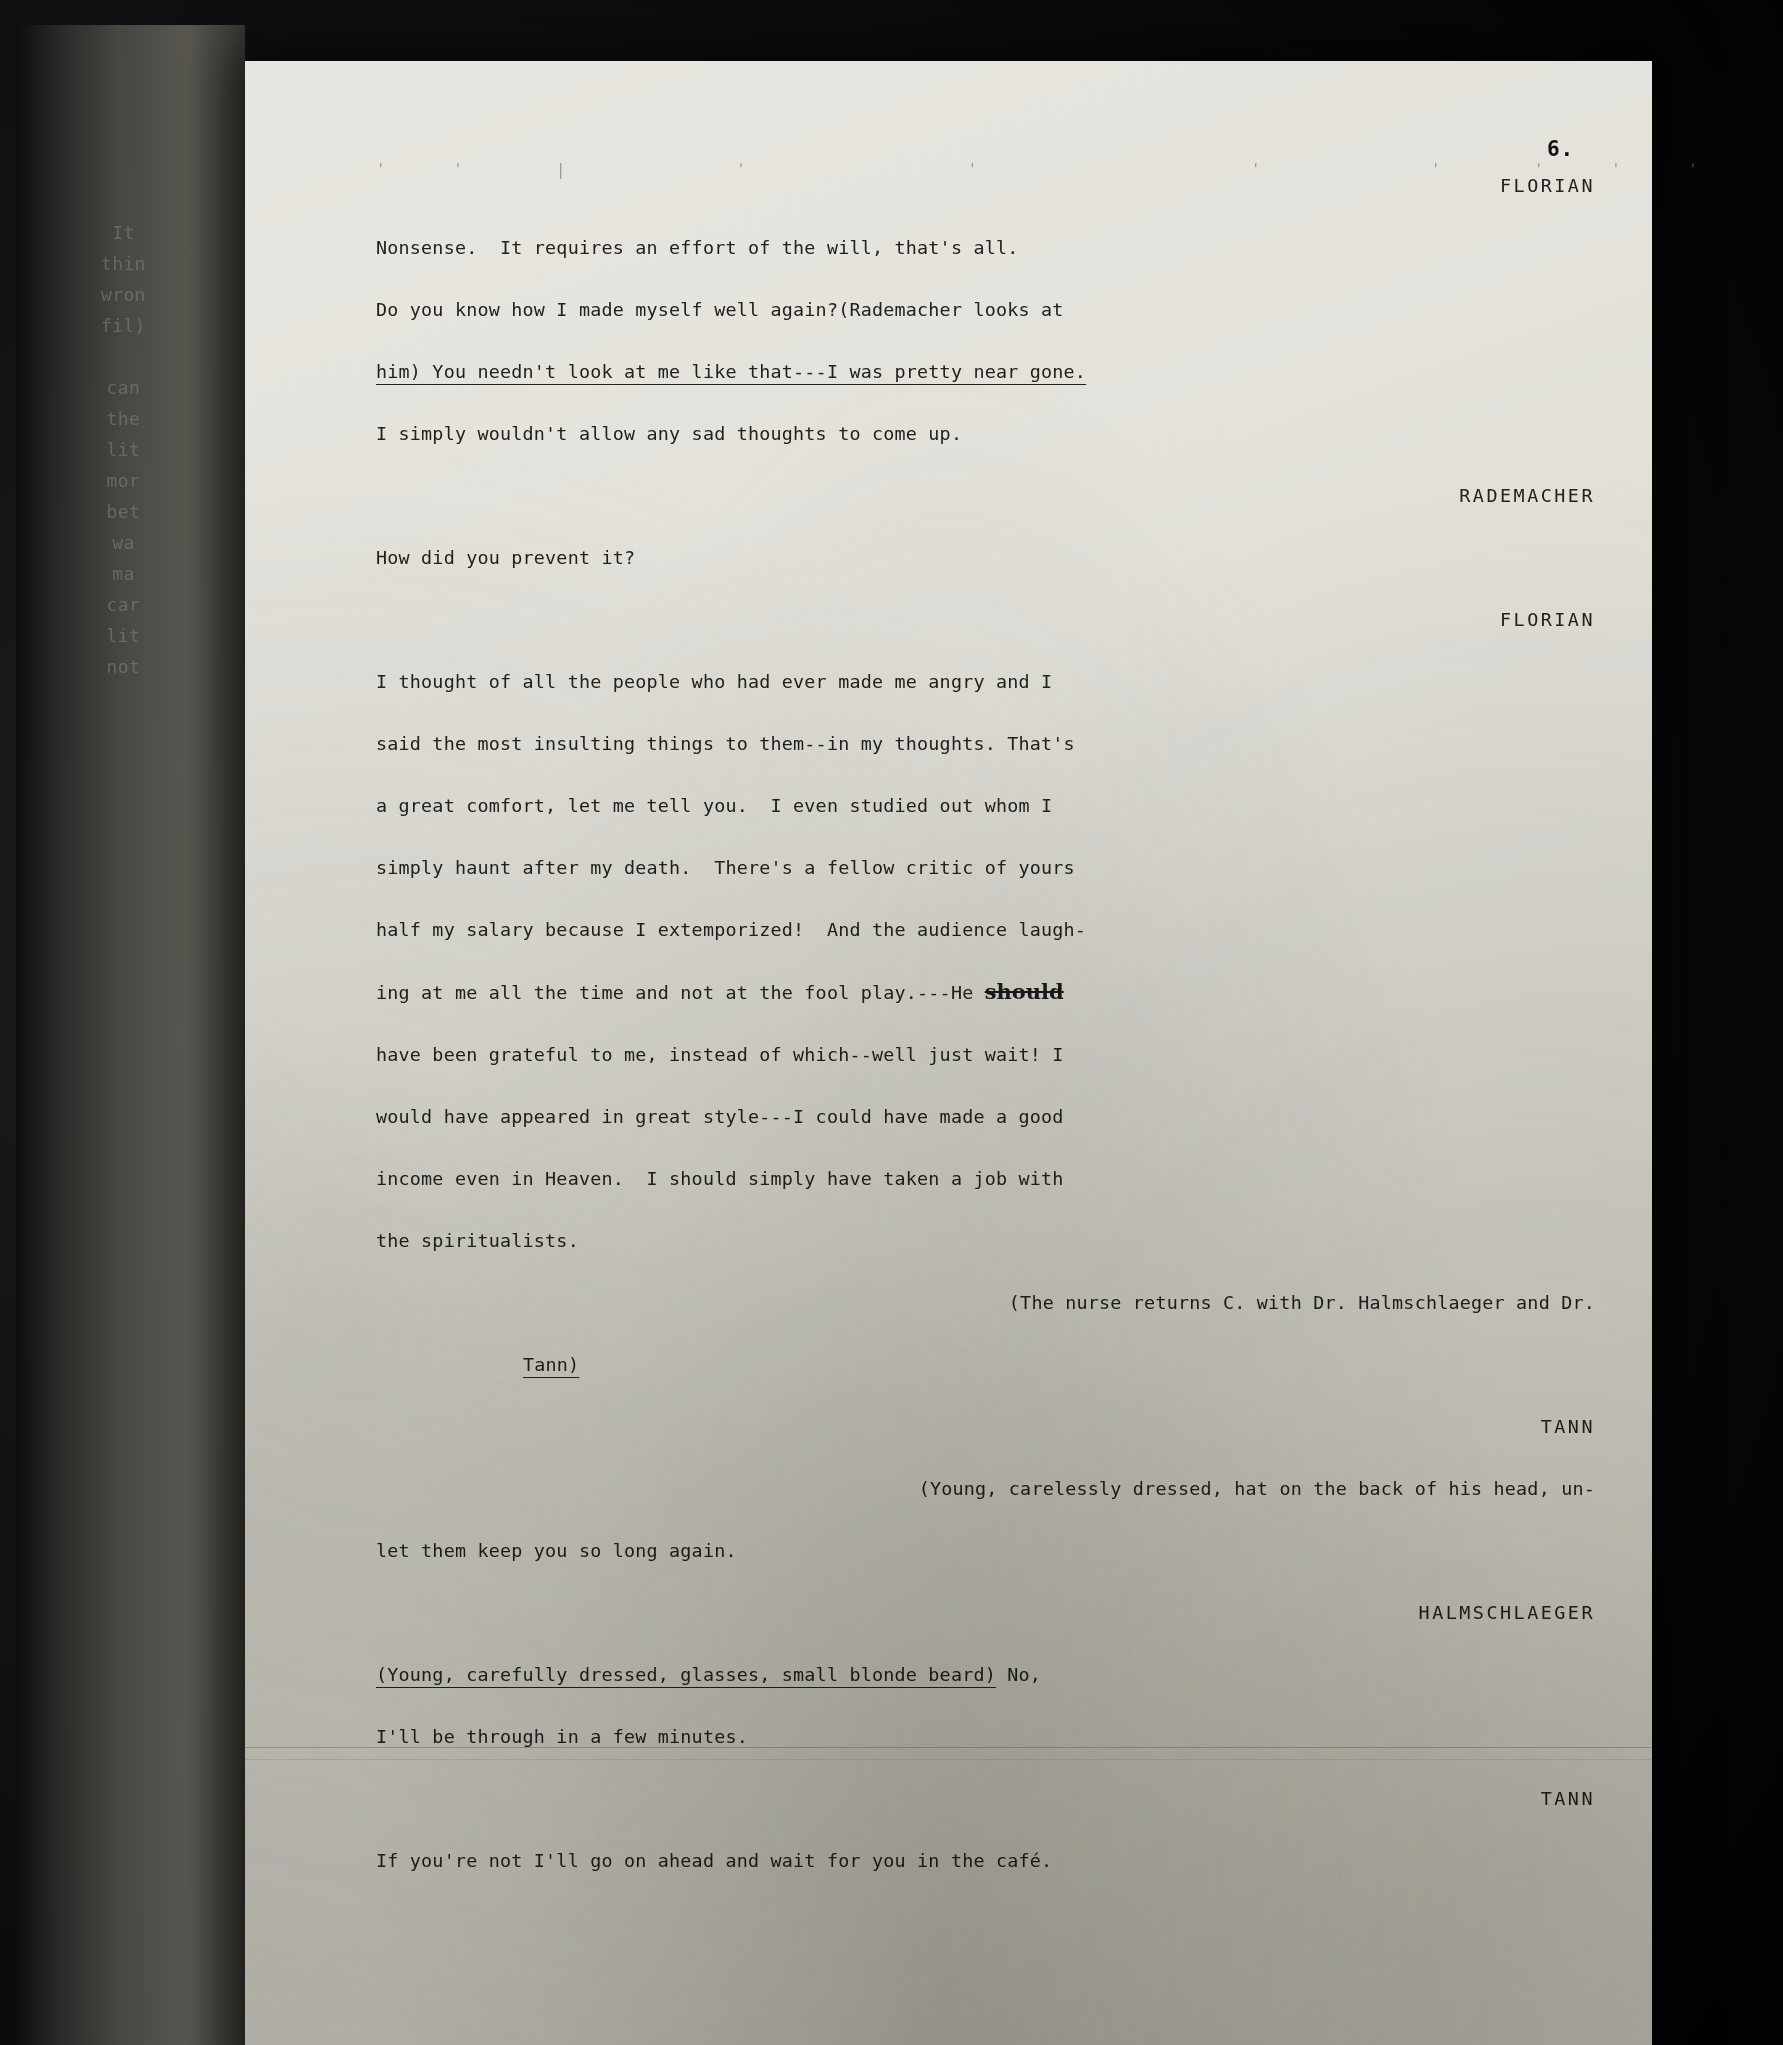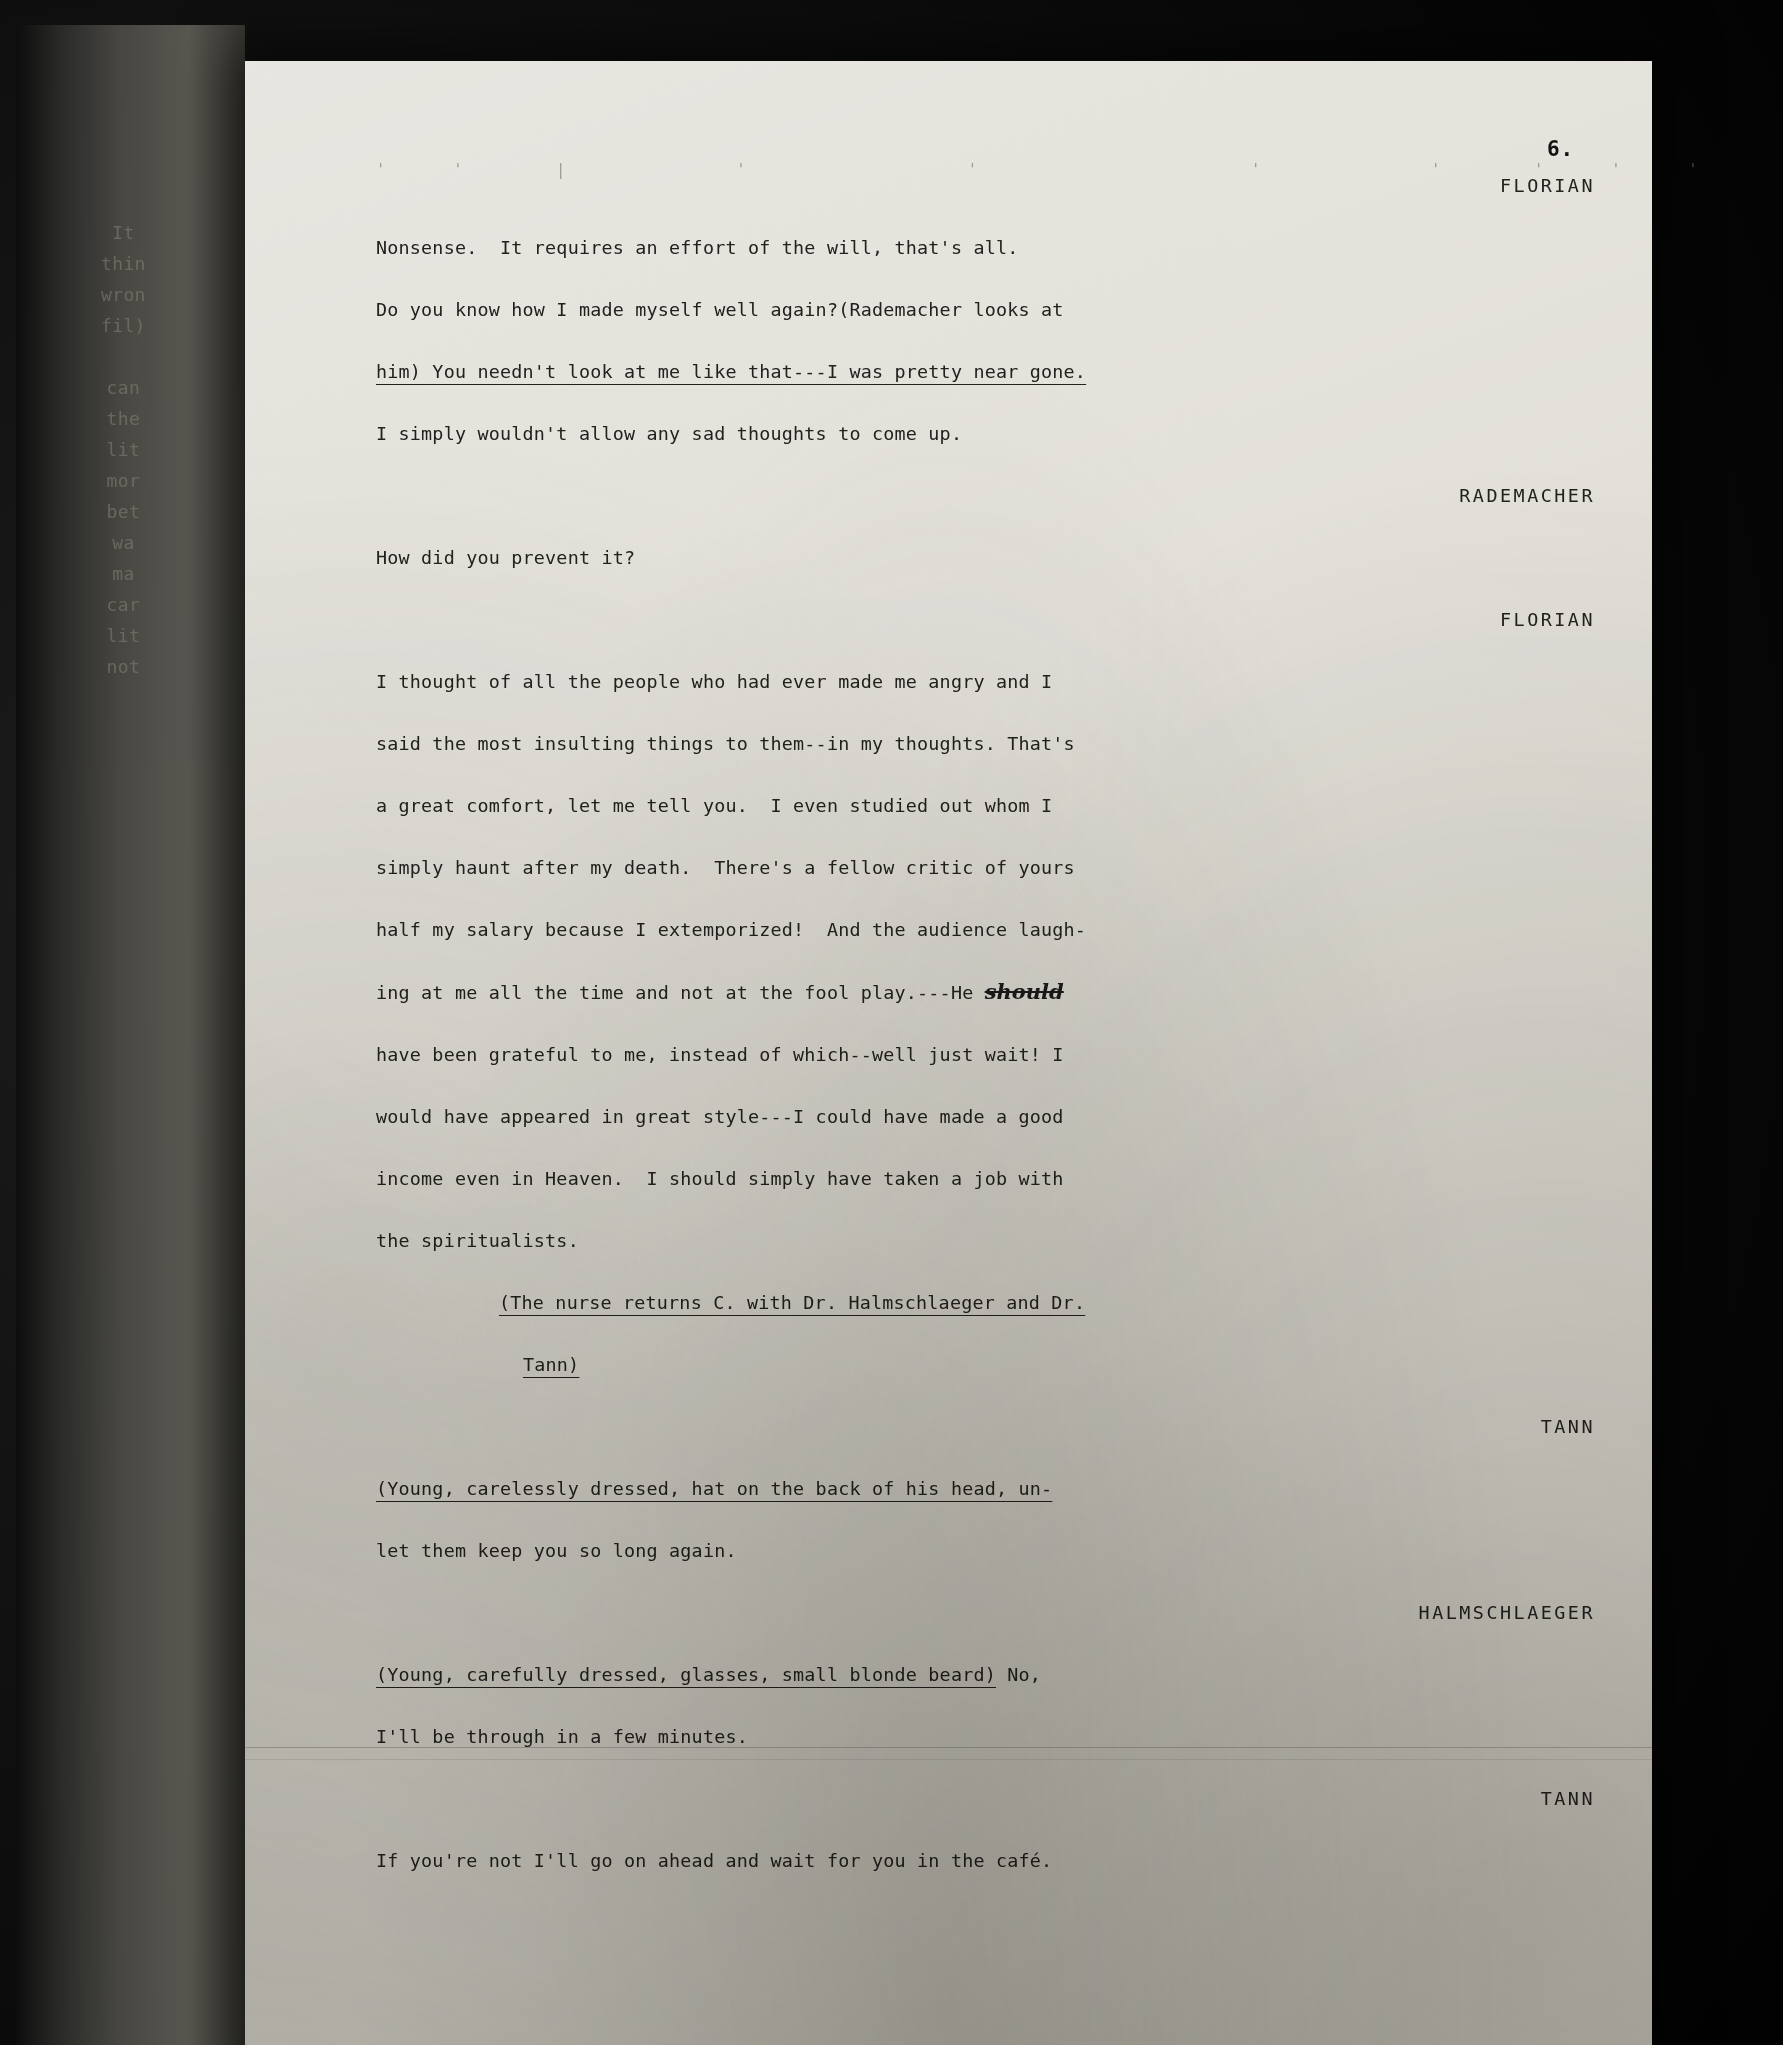--- a/index.html
+++ b/index.html
@@ -132,42 +132,41 @@
   .speaker {
     text-align: right;
     letter-spacing: 2.5px;
     margin-left: -90px;
   }
 
   .line {
     white-space: pre-wrap;
   }
   .line.u {
-    text-decoration: underline;
     text-underline-offset: 5.7px;
     text-decoration-thickness: 1.2px;
+    text-align: right;
   }
   .underline-part {
     text-decoration: underline;
     text-underline-offset: 5.7px;
     text-decoration-thickness: 1.2px;
   }
   .indent1 { padding-left: 123px; }
   .indent2 { padding-left: 147px; }
 
   #text-block {
     position: absolute;
     left: 131px;
     top: 94px;
     width: 1219px;
   }
 
   .handwritten {
     font-family: "DejaVu Serif", serif;
-    font-style: italic;
     font-weight: bold;
     font-size: 21px;
     text-decoration: line-through;
     letter-spacing: 0px;
     color: #1a1a1a;
   }
 
   
   .stray-marks {
     position: absolute;

